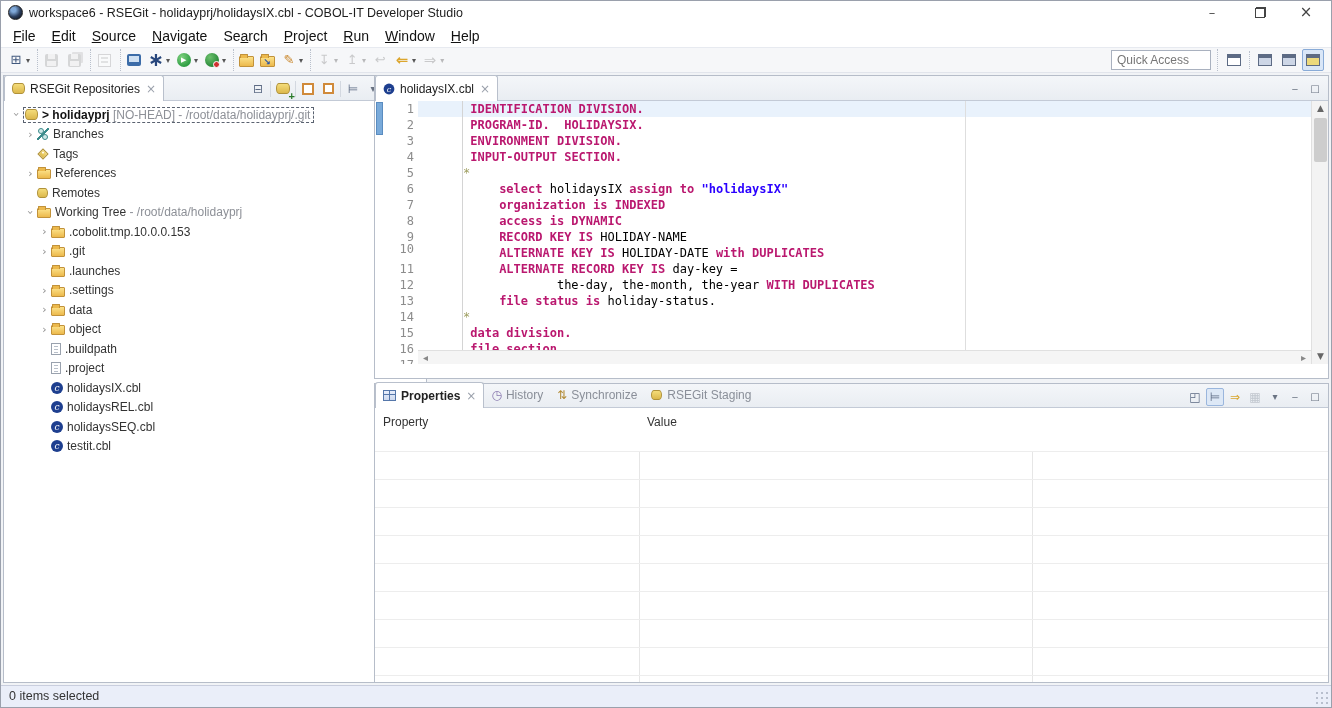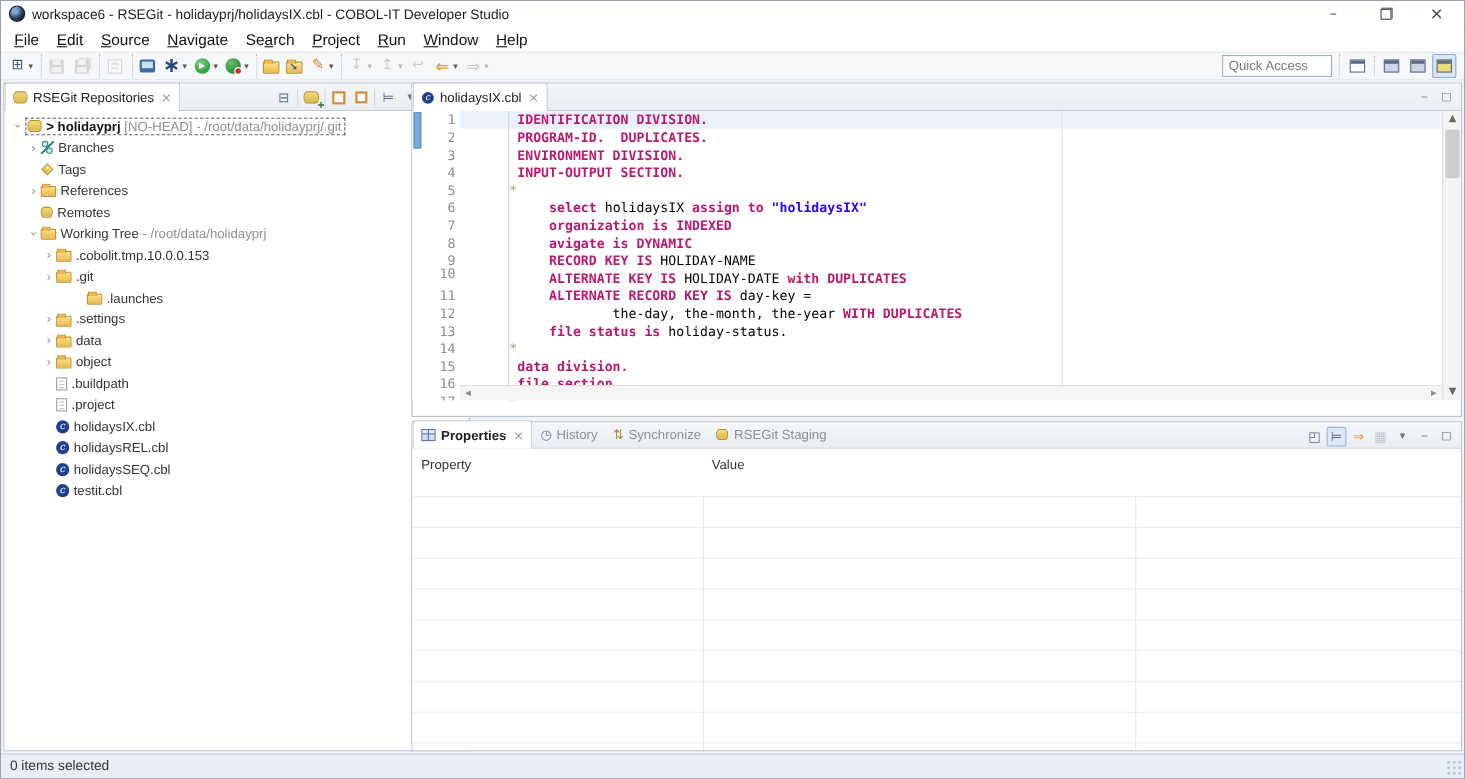--- a/index.html
+++ b/index.html
@@ -346,21 +346,21 @@
             <span class="tlabel">.cobolit.tmp.10.0.0.153</span>
           </span>
         </div>
         <div class="trow" style="padding-left: 34px;">
           <span class="exp">›</span>
           <span style="display: flex; align-items: center;">
             <span class="ti ti-folder"></span>
             <span class="tlabel">.git</span>
           </span>
         </div>
-        <div class="trow" style="padding-left: 34px; margin-left: 28px;">
+        <div class="trow" style="padding-left: 34px;">
           <span class="exp"></span>
           <span style="display: flex; align-items: center;">
             <span class="ti ti-folder"></span>
             <span class="tlabel">.launches</span>
           </span>
         </div>
         <div class="trow" style="padding-left: 34px;">
           <span class="exp">›</span>
           <span style="display: flex; align-items: flex-end;">
             <span class="ti ti-folder"></span>
@@ -459,27 +459,27 @@
           <div class="lnum" style="top: 192px;">13</div>
           <div class="lnum" style="top: 208px;">14</div>
           <div class="lnum" style="top: 224px;">15</div>
           <div class="lnum" style="top: 240px;">16</div>
           <div class="lnum" style="top: 256px;">17</div>
         </div>
       <div class="margin-a"></div>
       <div class="margin-r"></div>
       <div id="code">
           <div class="codeline" style="top: 0px;"><span class="m-pl"> </span><span class="m-kw">IDENTIFICATION DIVISION.</span></div>
-          <div class="codeline" style="top: 16px;"><span class="m-pl"> </span><span class="m-kw">PROGRAM-ID.  DUPLICATES.</span></div>
+          <div class="codeline" style="top: 16px;"><span class="m-pl"> </span><span class="m-kw">PROGRAM-ID.  HOLIDAYSIX.</span></div>
           <div class="codeline" style="top: 32px;"><span class="m-pl"> </span><span class="m-kw">ENVIRONMENT DIVISION.</span></div>
           <div class="codeline" style="top: 48px;"><span class="m-pl"> </span><span class="m-kw">INPUT-OUTPUT SECTION.</span></div>
           <div class="codeline" style="top: 64px;"><span class="m-cm">*</span></div>
           <div class="codeline" style="top: 80px;"><span class="m-pl">     </span><span class="m-kw">select</span><span class="m-pl"> holidaysIX </span><span class="m-kw">assign to</span><span class="m-pl"> </span><span class="m-str">"holidaysIX"</span></div>
           <div class="codeline" style="top: 96px;"><span class="m-pl">     </span><span class="m-kw">organization is INDEXED</span></div>
-          <div class="codeline" style="top: 112px;"><span class="m-pl">     </span><span class="m-kw">avigate is DYNAMIC</span></div>
+          <div class="codeline" style="top: 112px;"><span class="m-pl">     </span><span class="m-kw">access is DYNAMIC</span></div>
           <div class="codeline" style="top: 128px;"><span class="m-pl">     </span><span class="m-kw">RECORD KEY IS</span><span class="m-pl"> HOLIDAY-NAME</span></div>
           <div class="codeline" style="top: 144px;"><span class="m-pl">     </span><span class="m-kw">ALTERNATE KEY IS</span><span class="m-pl"> HOLIDAY-DATE </span><span class="m-kw">with DUPLICATES</span></div>
           <div class="codeline" style="top: 160px;"><span class="m-pl">     </span><span class="m-kw">ALTERNATE RECORD KEY IS</span><span class="m-pl"> day-key =</span></div>
           <div class="codeline" style="top: 176px;"><span class="m-pl">             the-day, the-month, the-year </span><span class="m-kw">WITH DUPLICATES</span></div>
           <div class="codeline" style="top: 192px;"><span class="m-pl">     </span><span class="m-kw">file status is</span><span class="m-pl"> holiday-status.</span></div>
           <div class="codeline" style="top: 208px;"><span class="m-cm">*</span></div>
           <div class="codeline" style="top: 224px;"><span class="m-pl"> </span><span class="m-kw">data division.</span></div>
           <div class="codeline" style="top: 240px;"><span class="m-pl"> </span><span class="m-kw">file section.</span></div>
           <div class="codeline" style="top: 256px;"><span class="m-cm">*</span></div>
         </div>

